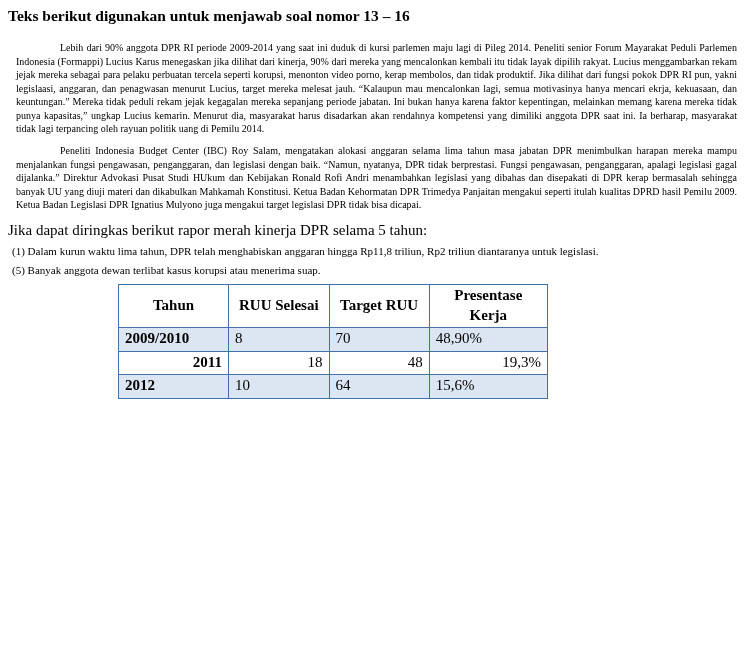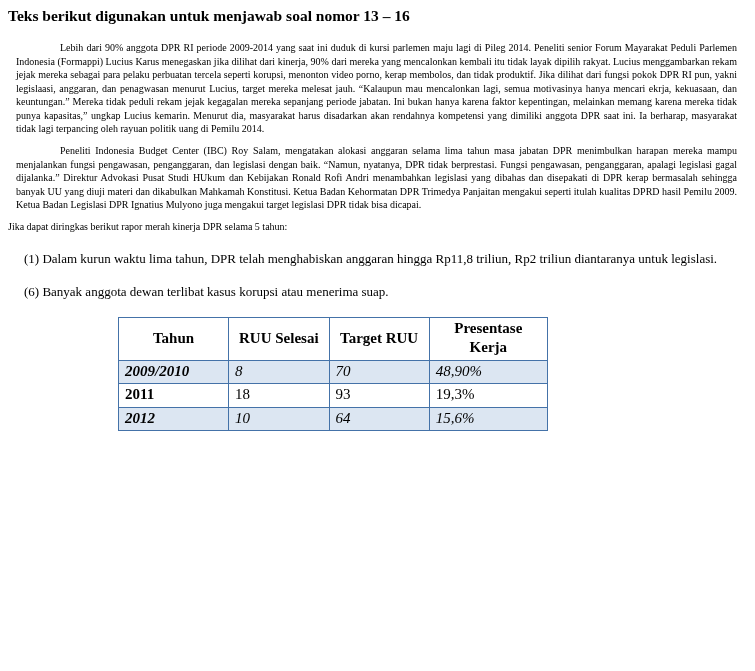--- a/index.html
+++ b/index.html
@@ -26,31 +26,31 @@
     margin-bottom: 14px;
   }
   p.body-par {
     font-size: 10px;
     line-height: 1.36;
     text-align: justify;
     margin: 8px;
     text-indent: 44px;
   }
   p.plain {
-    font-size: 10px;
+    font-size: 15px;
     line-height: 1.36;
     text-align: justify;
     margin: 0;
     text-indent: 0;
   }
   .list-line {
-    font-size: 13px;
+    font-size: 11px;
     line-height: 1.36;
     text-align: justify;
-    margin: 16px;
+    margin: 4px;
   }
   table.rapor {
     border-collapse: collapse;
     margin: 6px 0 0 110px;
     width: 430px;
     font-size: 15px;
   }
   table.rapor th, table.rapor td {
     border: 1px solid #4472a8;
     padding: 1px 6px 2px 6px;
@@ -60,65 +60,65 @@
   table.rapor th {
     font-weight: bold;
     text-align: center;
     background: #ffffff;
   }
   table.rapor td.year {
     font-weight: bold;
   }
   table.rapor tr.shaded td {
     background: #dce6f2;
-    font-style: italic;
   }
   table.rapor tr.plainrow td {
     background: #ffffff;
+    text-align: right;
   }
   .col-year { width: 110px; }
   .col-ruu { width: 105px; }
   .col-target { width: 105px; }
   .col-pres { width: 120px; }
 </style>
 </head>
 <body>
 
 <div class="page">
 
   <div class="doc-title">Teks berikut digunakan untuk menjawab soal nomor 13 – 16</div>
 
   <p class="body-par">Lebih dari 90% anggota DPR RI periode 2009-2014 yang saat ini duduk di kursi parlemen maju lagi di Pileg 2014. Peneliti senior Forum Mayarakat Peduli Parlemen Indonesia (Formappi) Lucius Karus menegaskan jika dilihat dari kinerja, 90% dari mereka yang mencalonkan kembali itu tidak layak dipilih rakyat. Lucius menggambarkan rekam jejak mereka sebagai para pelaku perbuatan tercela seperti korupsi, menonton video porno, kerap membolos, dan tidak produktif. Jika dilihat dari fungsi pokok DPR RI pun, yakni legislaasi, anggaran, dan penagwasan menurut Lucius, target mereka melesat jauh. “Kalaupun mau mencalonkan lagi, semua motivasinya hanya mencari ekrja, kekuasaan, dan keuntungan.” Mereka tidak peduli rekam jejak kegagalan mereka sepanjang periode jabatan. Ini bukan hanya karena faktor kepentingan, melainkan memang karena mereka tidak punya kapasitas,” ungkap Lucius kemarin. Menurut dia, masyarakat harus disadarkan akan rendahnya kompetensi yang dimiliki anggota DPR saat ini. Ia berharap, masyarakat tidak lagi terpancing oleh rayuan politik uang di Pemilu 2014.</p>
   <p class="body-par">Peneliti Indonesia Budget Center (IBC) Roy Salam, mengatakan alokasi anggaran selama lima tahun masa jabatan DPR menimbulkan harapan mereka mampu menjalankan fungsi pengawasan, penganggaran, dan legislasi dengan baik. “Namun, nyatanya, DPR tidak berprestasi. Fungsi pengawasan, penganggaran, apalagi legislasi gagal dijalanka.” Direktur Advokasi Pusat Studi HUkum dan Kebijakan Ronald Rofi Andri menambahkan legislasi yang dibahas dan disepakati di DPR kerap bermasalah sehingga banyak UU yang diuji materi dan dikabulkan Mahkamah Konstitusi. Ketua Badan Kehormatan DPR Trimedya Panjaitan mengakui seperti itulah kualitas DPRD hasil Pemilu 2009. Ketua Badan Legislasi DPR Ignatius Mulyono juga mengakui target legislasi DPR tidak bisa dicapai.</p>
 
   <p class="plain">Jika dapat diringkas berikut rapor merah kinerja DPR selama 5 tahun:</p>
 
   <p class="list-line">(1) Dalam kurun waktu lima tahun, DPR telah menghabiskan anggaran hingga Rp11,8 triliun, Rp2 triliun diantaranya untuk legislasi.</p>
-  <p class="list-line">(6) Banyak anggota dewan terlibat kasus korupsi atau menerima suap.</p>
+  <p class="list-line">(5) Banyak anggota dewan terlibat kasus korupsi atau menerima suap.</p>
 
   <table class="rapor">
     <thead>
       <tr>
         <th class="col-year">Tahun</th>
         <th class="col-ruu">RUU Selesai</th>
         <th class="col-target">Target RUU</th>
         <th class="col-pres">Presentase Kerja</th>
       </tr>
     </thead>
     <tbody>
       <tr class="shaded">
         <td class="year">2009/2010</td>
         <td>8</td>
         <td>70</td>
         <td>48,90%</td>
       </tr>
       <tr class="plainrow">
         <td class="year">2011</td>
         <td>18</td>
-        <td>93</td>
+        <td>48</td>
         <td>19,3%</td>
       </tr>
       <tr class="shaded">
         <td class="year">2012</td>
         <td>10</td>
         <td>64</td>
         <td>15,6%</td>
       </tr>
 
     </tbody>

